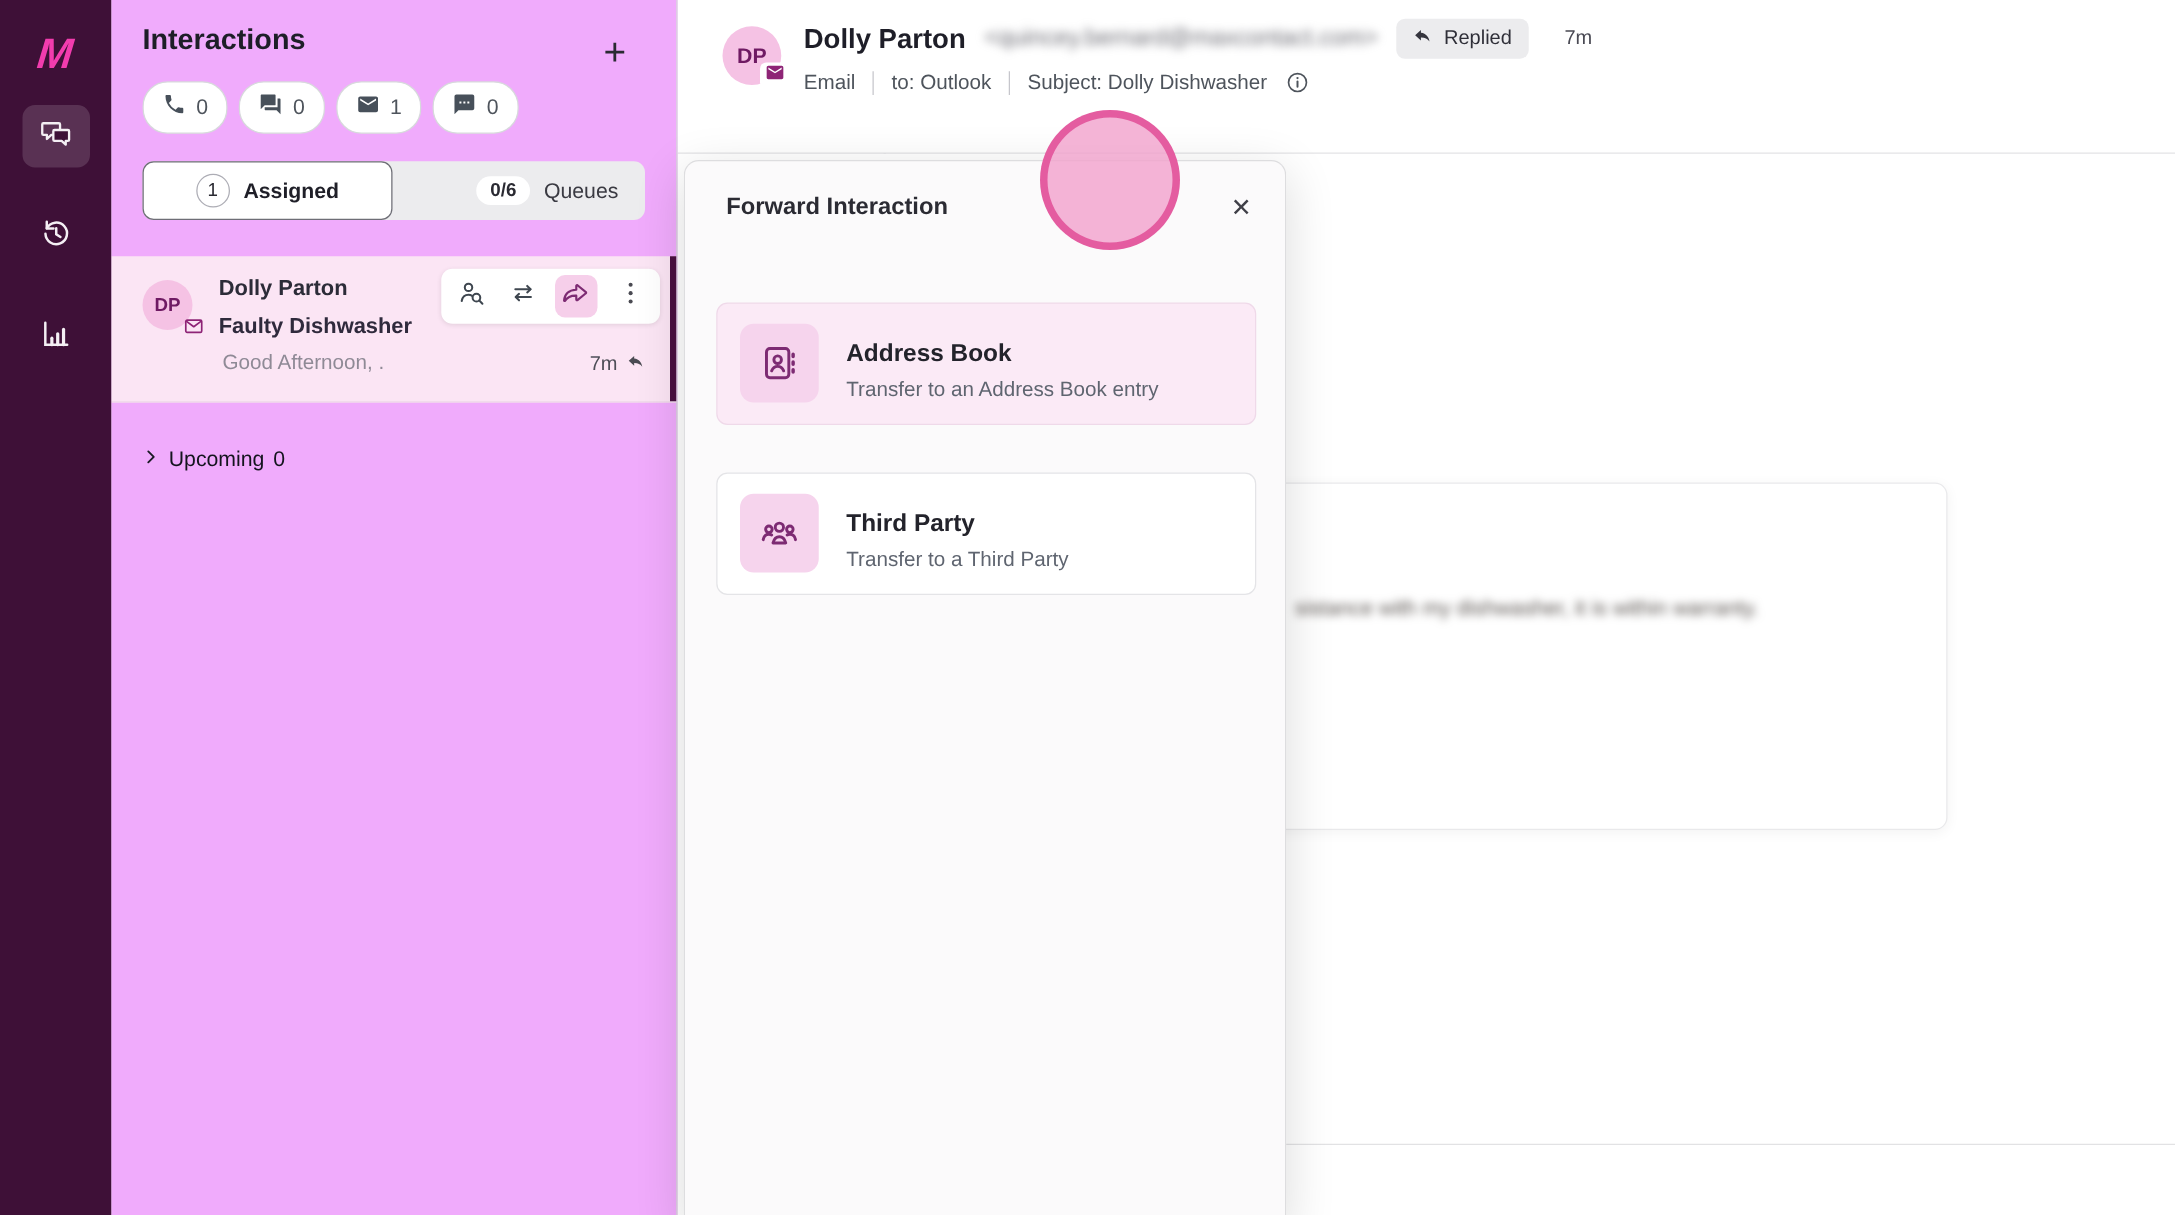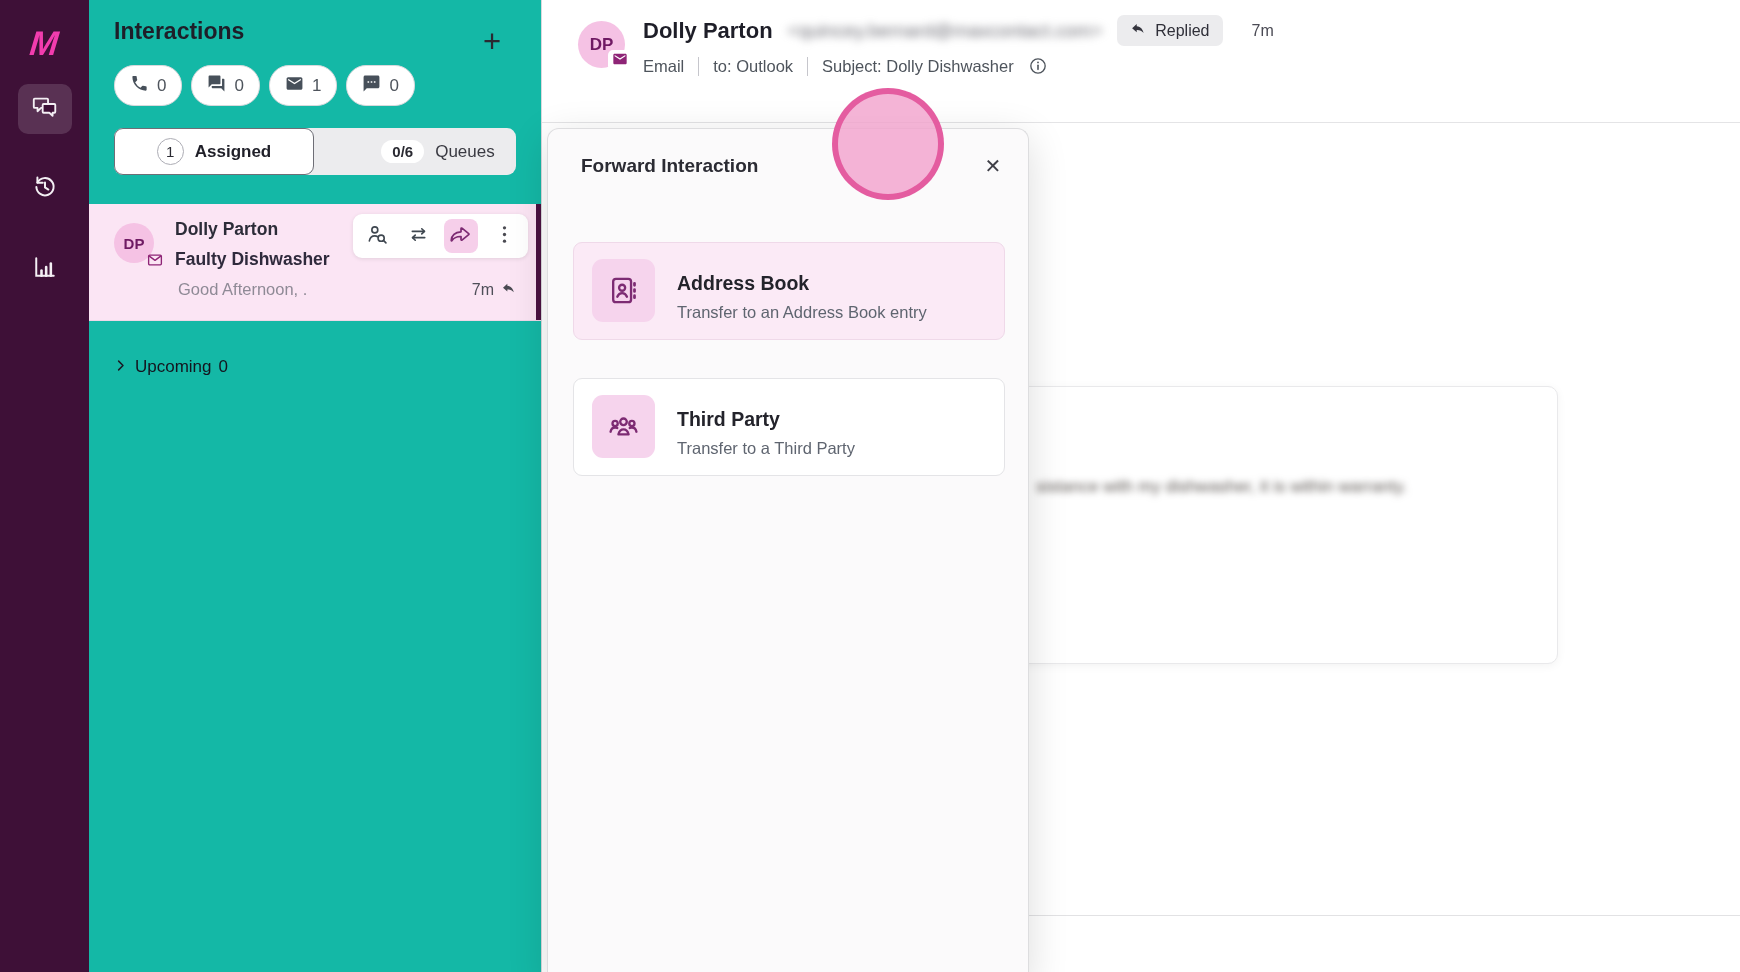--- a/index.html
+++ b/index.html
@@ -11,21 +11,21 @@
   .sidebar { position:absolute; left:0; top:0; width:89px; height:100%; background:#3E1037;
              display:flex; flex-direction:column; align-items:center; padding-top:26px; z-index:3; }
   .logo { color:#F23CAE; font-size:34px; font-weight:bold; font-style:italic; transform:skewX(-6deg);
           margin-bottom:24px; line-height:1; }
   .nav-btn { width:54px; height:50px; border-radius:10px; display:flex; align-items:center;
              justify-content:center; margin-bottom:30px; cursor:pointer; }
   .nav-btn.active { background:rgba(255,255,255,0.14); }
   .nav-btn svg { width:28px; height:28px; }
 
   
-  .panel { position:absolute; left:89px; top:0; width:453px; height:100%; background:#14b8a6;
+  .panel { position:absolute; left:89px; top:0; width:453px; height:100%; background:#f0abfc;
            border-right:1px solid #D8D8DC; z-index:2; }
   .panel-header { position:relative; padding:18px 24px 0 25px; }
   .panel-title { font-size:23px; font-weight:bold; color:#1E1E28; }
   .panel-subtitle { font-size:16px; color:#4E545C; margin-top:7px; }
   .add-btn { position:absolute; right:40px; top:26px; font-size:31px; font-weight:300; color:#2A2A32;
              line-height:1; cursor:pointer; }
   .counters { display:flex; gap:9px; padding:20px 0 0 25px; }
   .pill { display:flex; align-items:center; gap:8px; border:1px solid #D7D9DC; border-radius:20px;
           padding:8px 15px; background:#fff; cursor:pointer; }
   .pill svg { width:19px; height:19px; fill:#47505A; }

